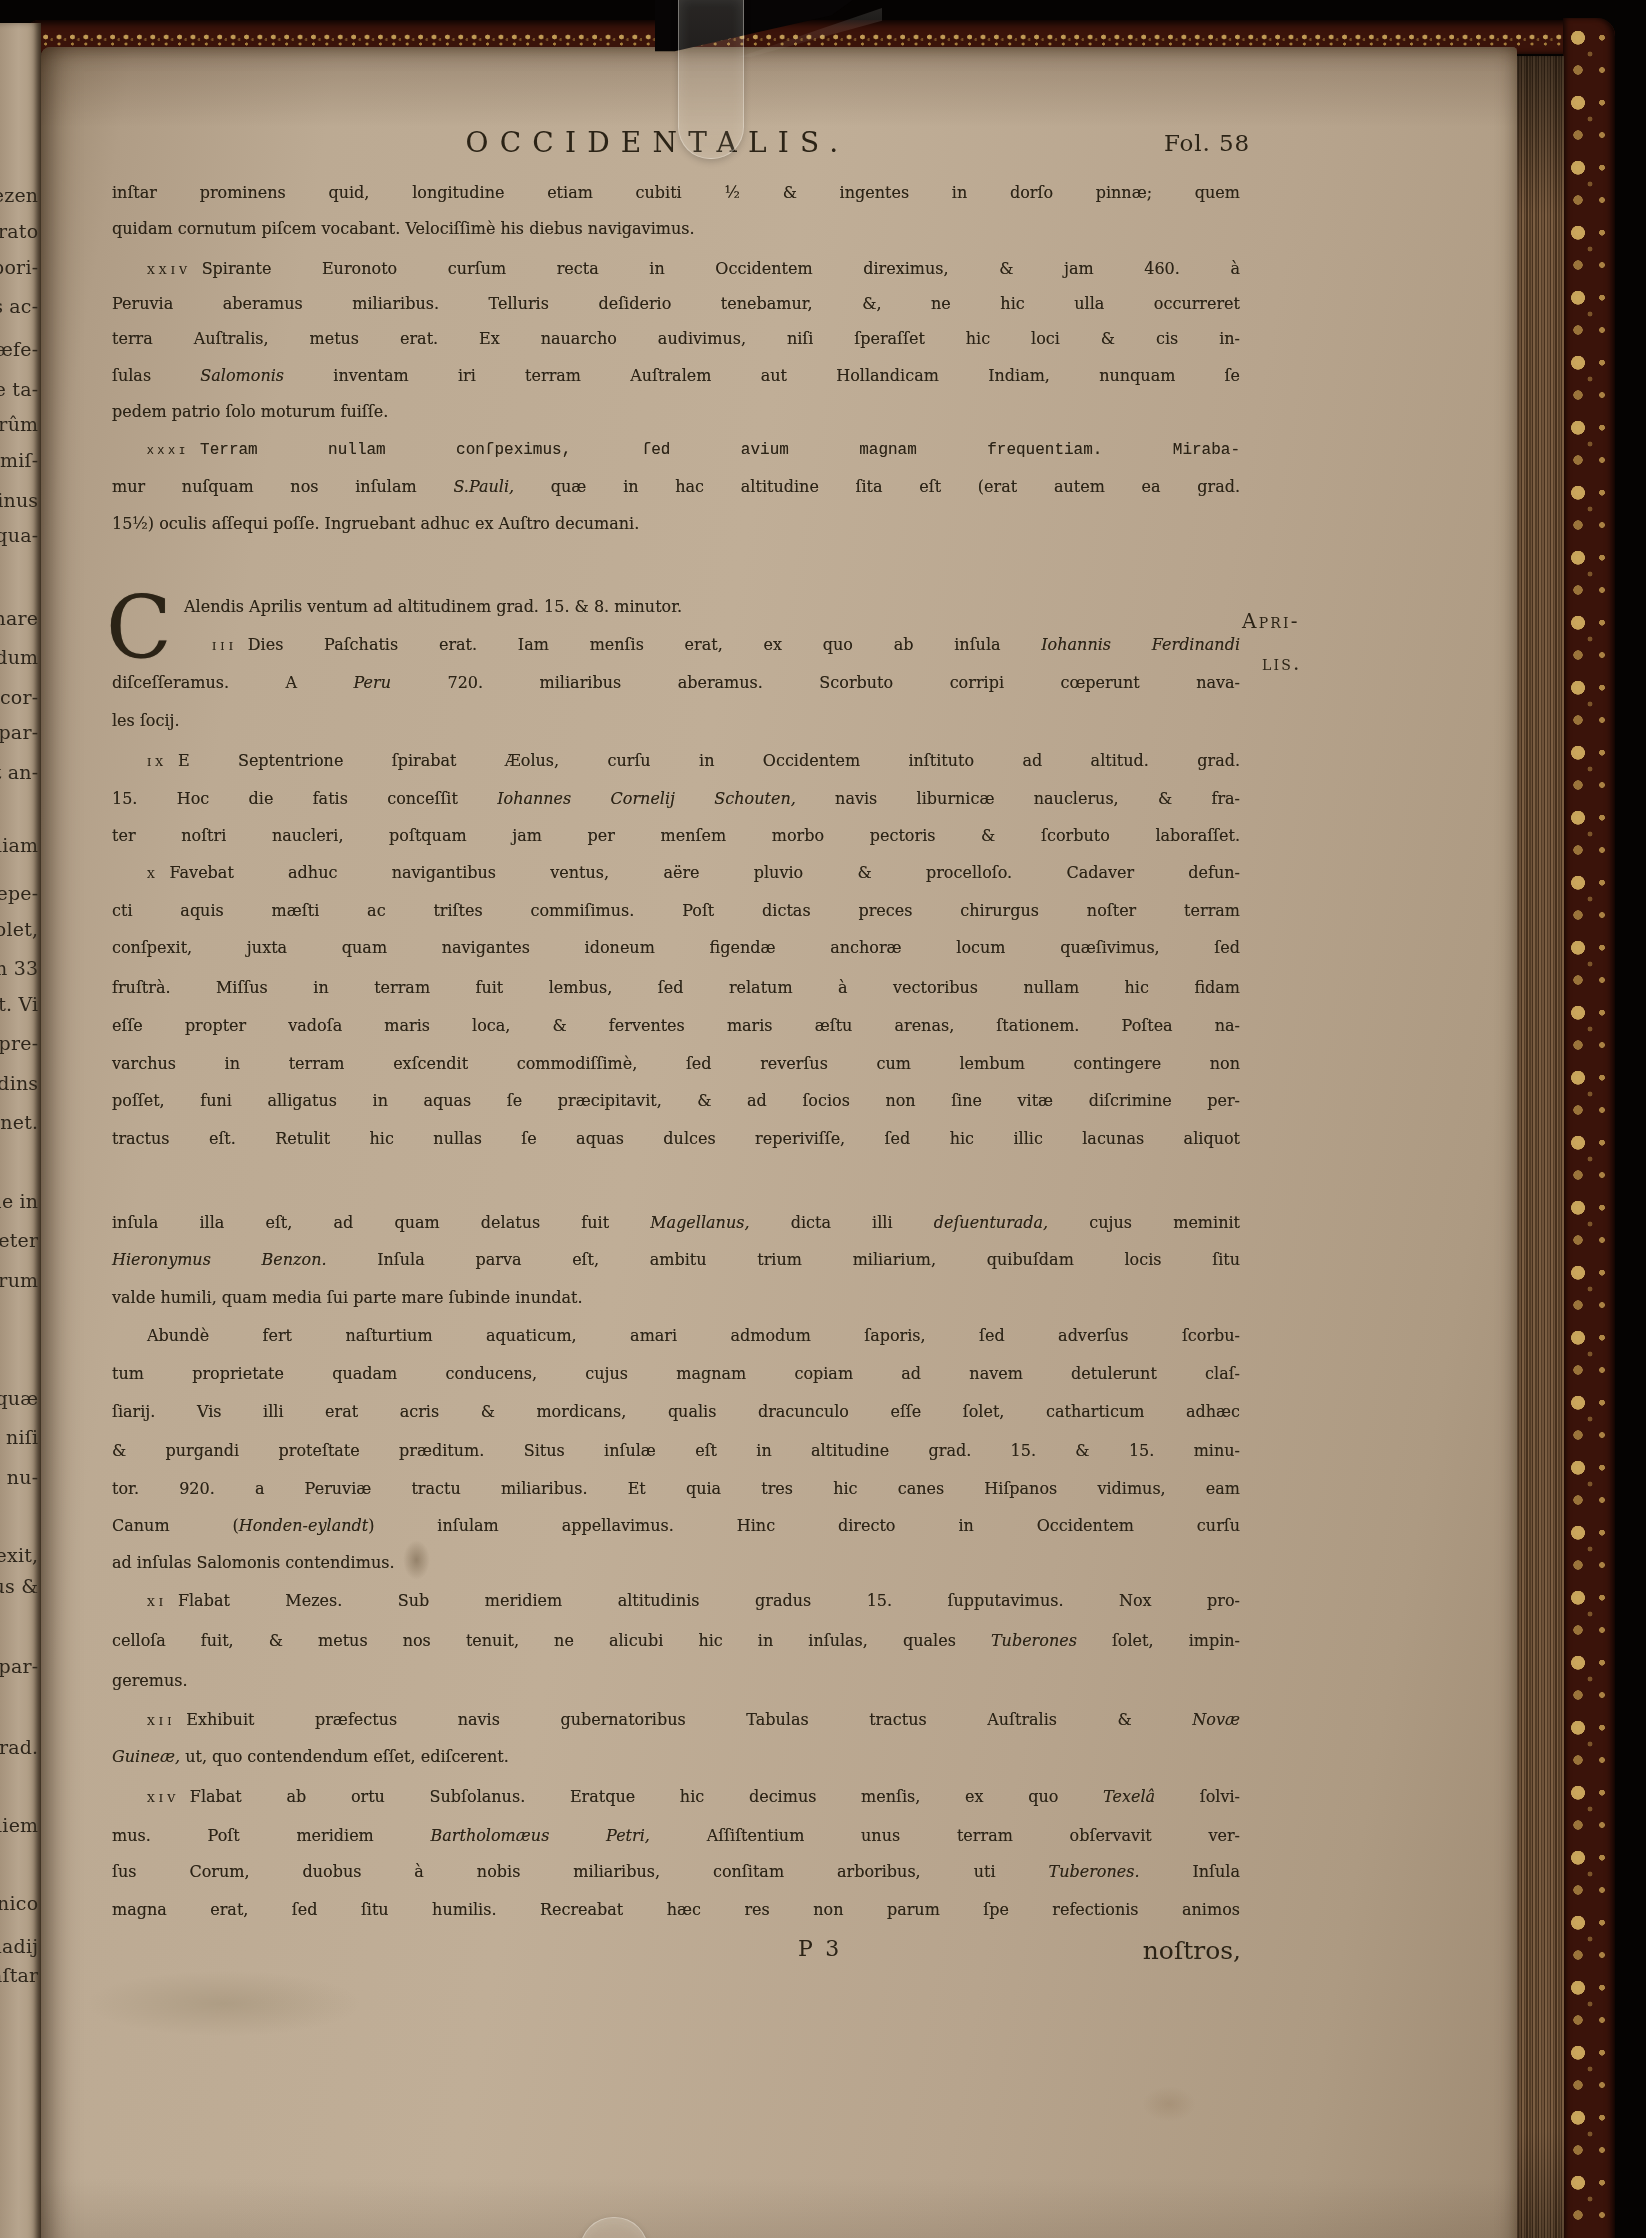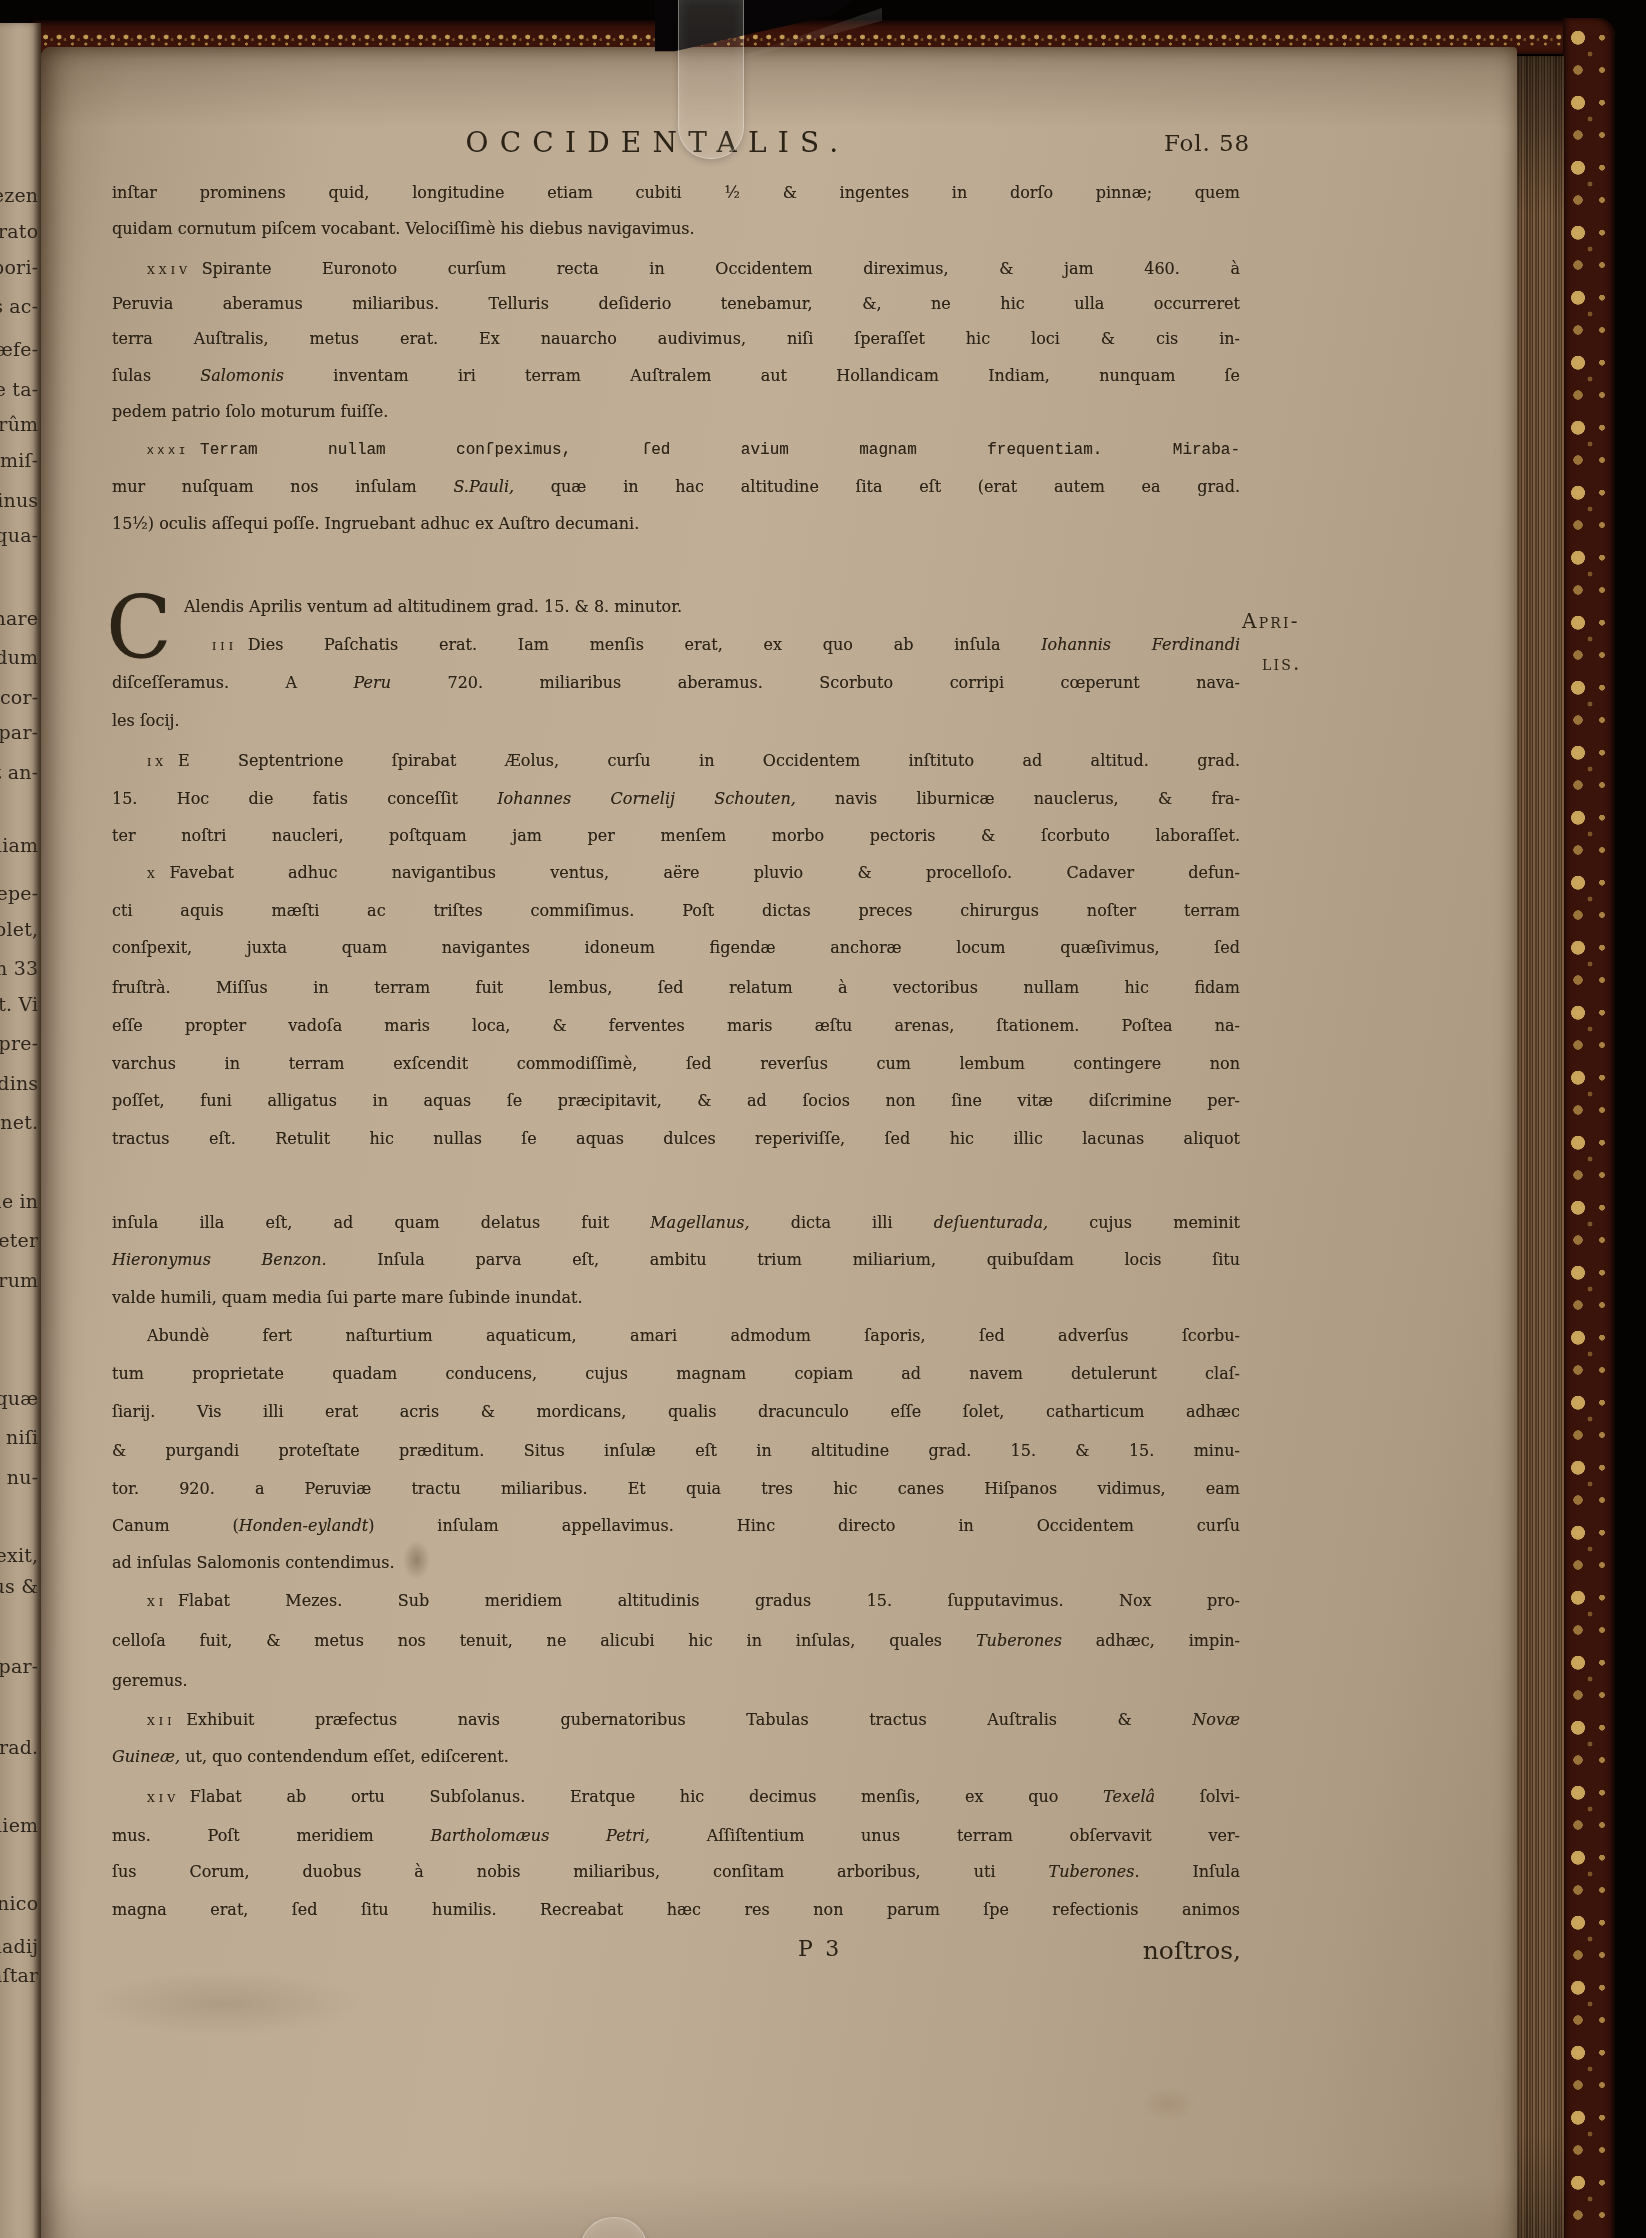--- a/index.html
+++ b/index.html
@@ -208,21 +208,21 @@
     <div class="bline just" style="top: 1252px;"><span class="seg-i">Hieronymus Benzon.</span><span class="seg-r">   Inſula parva eſt,  ambitu trium miliarium, quibuſdam locis ſitu</span></div>
     <div class="bline" style="top: 1290px;"><span class="seg-r">valde humili, quam media ſui parte mare ſubinde inundat.</span></div>
     <div class="bline just ind" style="top: 1328px;"><span class="seg-r">Abundè fert naſturtium aquaticum, amari admodum ſaporis, ſed adverſus ſcorbu-</span></div>
     <div class="bline just" style="top: 1366px;"><span class="seg-r">tum proprietate quadam conducens, cujus magnam copiam ad navem detulerunt claſ-</span></div>
     <div class="bline just" style="top: 1404px;"><span class="seg-r">ſiarij. Vis illi erat acris &amp; mordicans,  qualis dracunculo eſſe ſolet,  catharticum adhæc</span></div>
     <div class="bline just" style="top: 1443px;"><span class="seg-r">&amp; purgandi proteſtate præditum.  Situs inſulæ  eſt in altitudine grad.  15.  &amp; 15.  minu-</span></div>
     <div class="bline just" style="top: 1481px;"><span class="seg-r">tor. 920. a Peruviæ tractu miliaribus.    Et quia tres hic canes  Hiſpanos vidimus,  eam</span></div>
     <div class="bline just" style="top: 1518px;"><span class="seg-r">Canum (</span><span class="seg-i">Honden-eylandt</span><span class="seg-r">) inſulam appellavimus.  Hinc directo in Occidentem curſu</span></div>
     <div class="bline" style="top: 1555px;"><span class="seg-r">ad inſulas Salomonis contendimus.</span></div>
     <div class="bline just ind" style="top: 1593px;"><span class="seg-n">xi</span><span class="seg-r">Flabat Mezes.  Sub meridiem altitudinis gradus 15. ſupputavimus.   Nox pro-</span></div>
-    <div class="bline just" style="top: 1633px;"><span class="seg-r">celloſa fuit, &amp; metus nos tenuit, ne alicubi hic  in inſulas, quales </span><span class="seg-i">Tuberones</span><span class="seg-r"> adhæc, impin-</span></div>
+    <div class="bline just" style="top: 1633px;"><span class="seg-r">celloſa fuit, &amp; metus nos tenuit, ne alicubi hic  in inſulas, quales </span><span class="seg-i">Tuberones</span><span class="seg-r"> ſolet, impin-</span></div>
     <div class="bline" style="top: 1673px;"><span class="seg-r">geremus.</span></div>
     <div class="bline just ind" style="top: 1712px;"><span class="seg-n">xii</span><span class="seg-r">Exhibuit præfectus navis gubernatoribus  Tabulas tractus Auſtralis &amp; </span><span class="seg-i">Novæ</span></div>
     <div class="bline" style="top: 1749px;"><span class="seg-i">Guineæ,</span><span class="seg-r"> ut, quo contendendum eſſet, ediſcerent.</span></div>
     <div class="bline just ind" style="top: 1789px;"><span class="seg-n">xiv</span><span class="seg-r">Flabat ab ortu Subſolanus.  Eratque hic decimus menſis, ex quo </span><span class="seg-i">Texelâ</span><span class="seg-r"> ſolvi-</span></div>
     <div class="bline just" style="top: 1828px;"><span class="seg-r">mus.   Poſt meridiem </span><span class="seg-i">Bartholomæus Petri,</span><span class="seg-r"> Aſſiſtentium  unus  terram  obſervavit ver-</span></div>
     <div class="bline just" style="top: 1864px;"><span class="seg-r">ſus Corum,  duobus à nobis miliaribus,  conſitam  arboribus,  uti </span><span class="seg-i">Tuberones.</span><span class="seg-r">   Inſula</span></div>
     <div class="bline just" style="top: 1902px;"><span class="seg-r">magna erat, ſed ſitu humilis.   Recreabat hæc res non parum ſpe refectionis animos</span></div>
   </div>
 
 <div class="clamp" id="clamp-top"></div>

